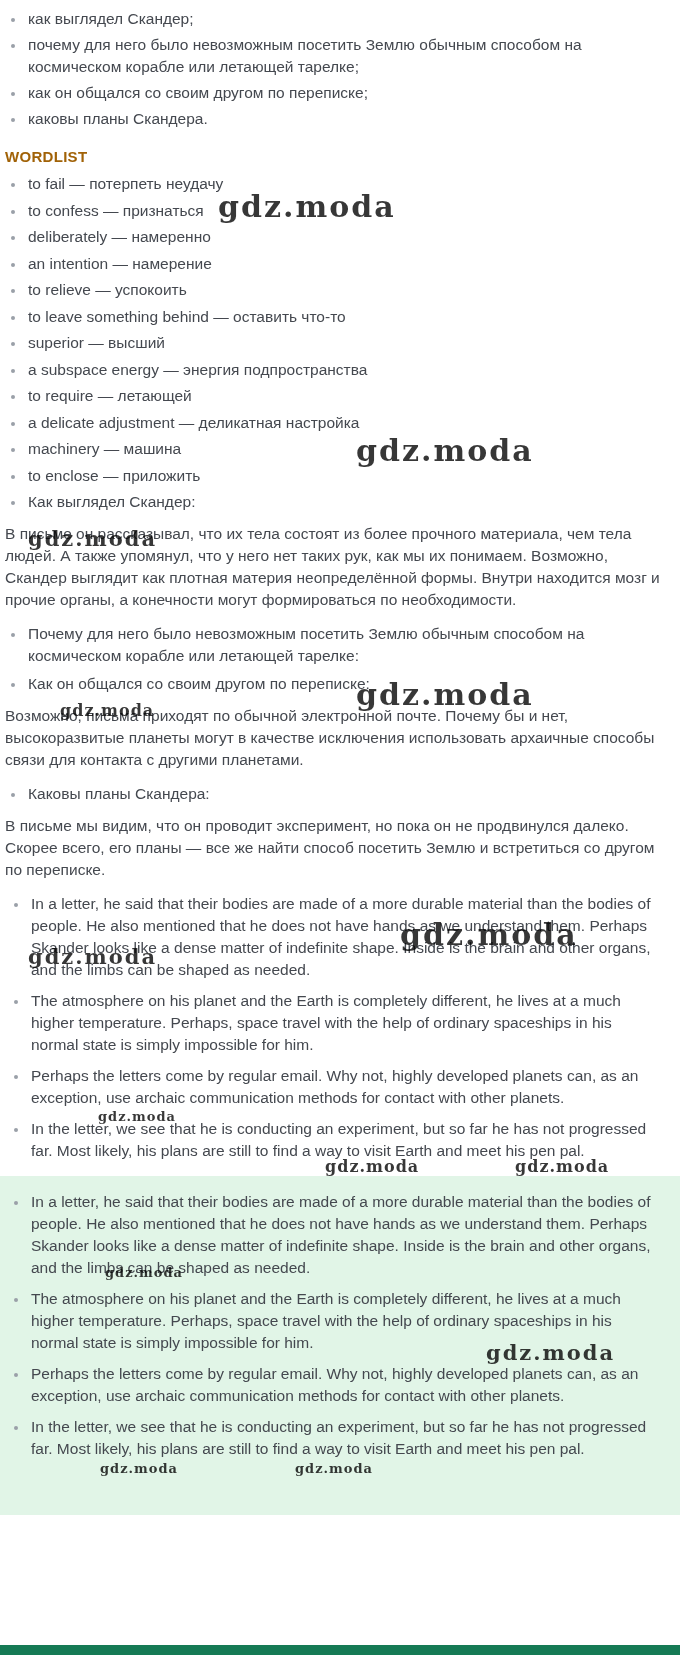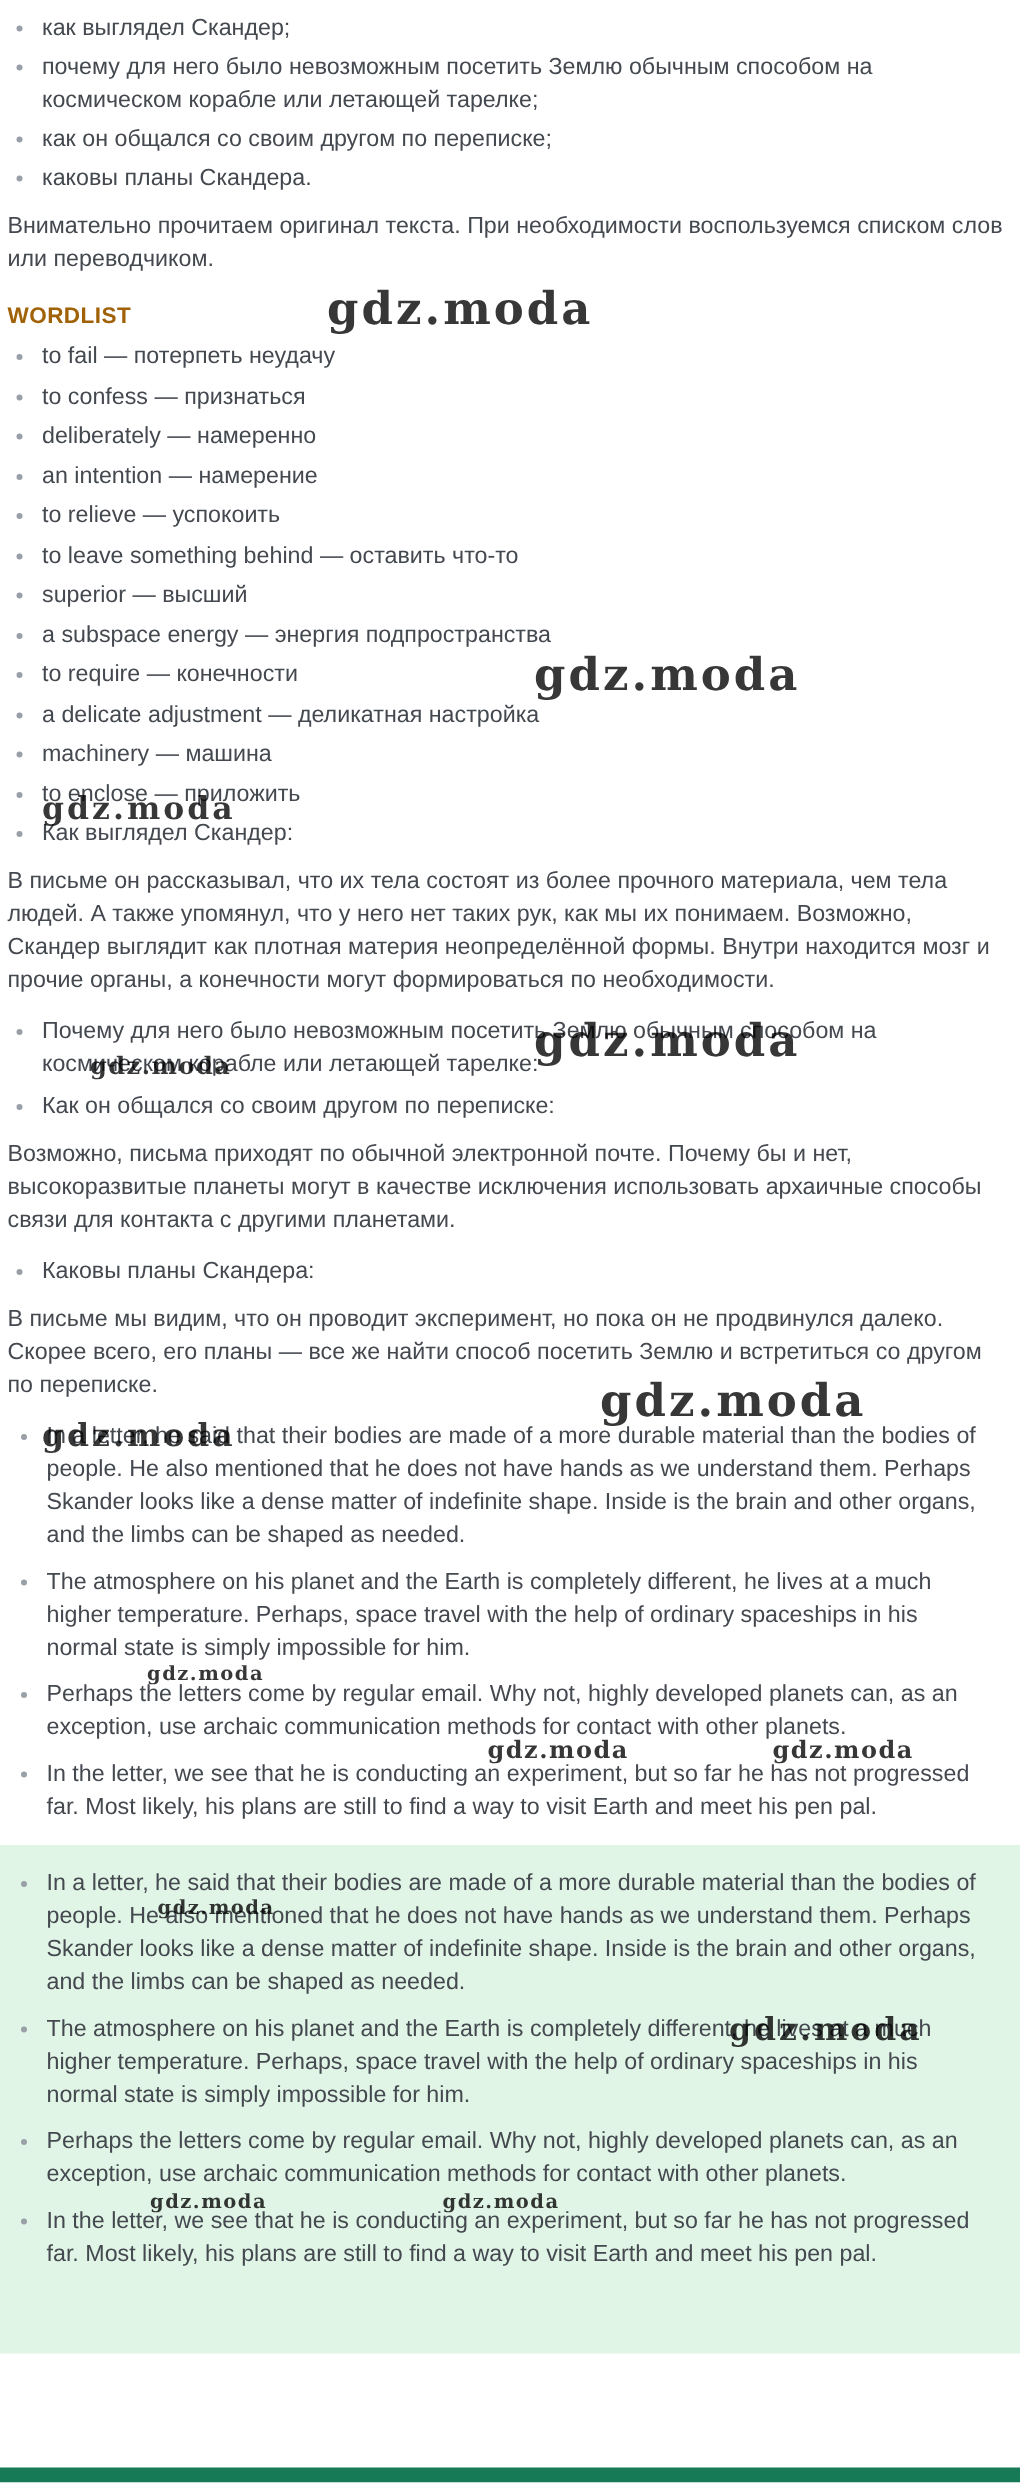--- a/index.html
+++ b/index.html
@@ -71,34 +71,33 @@
 
 <div class="page">
 
   <ul class="bullets">
     <li>как выглядел Скандер;</li>
     <li>почему для него было невозможным посетить Землю обычным способом на космическом корабле или летающей тарелке;</li>
     <li>как он общался со своим другом по переписке;</li>
     <li>каковы планы Скандера.</li>
   </ul>
 
-  <p class="para">Внимательно прочитаем оригинал текста. При необходимости воспользуемся списком слов или переводчиком.</p>
 
   <h3 class="wordlist-title">WORDLIST</h3>
 
   <ul class="bullets wordlist">
     <li>to fail — потерпеть неудачу</li>
     <li>to confess — признаться</li>
     <li>deliberately — намеренно</li>
     <li>an intention — намерение</li>
     <li>to relieve — успокоить</li>
     <li>to leave something behind — оставить что-то</li>
     <li>superior — высший</li>
     <li>a subspace energy — энергия подпространства</li>
-    <li>to require — конечности</li>
+    <li>to require — летающей</li>
     <li>a delicate adjustment — деликатная настройка</li>
     <li>machinery — машина</li>
     <li>to enclose — приложить</li>
     <li>Как выглядел Скандер:</li>
   </ul>
 
   <p class="para">В письме он рассказывал, что их тела состоят из более прочного материала, чем тела людей. А также упомянул, что у него нет таких рук, как мы их понимаем. Возможно, Скандер выглядит как плотная материя неопределённой формы. Внутри находится мозг и прочие органы, а конечности могут формироваться по необходимости.</p>
 
   <ul class="bullets">
     <li>Почему для него было невозможным посетить Землю обычным способом на космическом корабле или летающей тарелке:</li>

